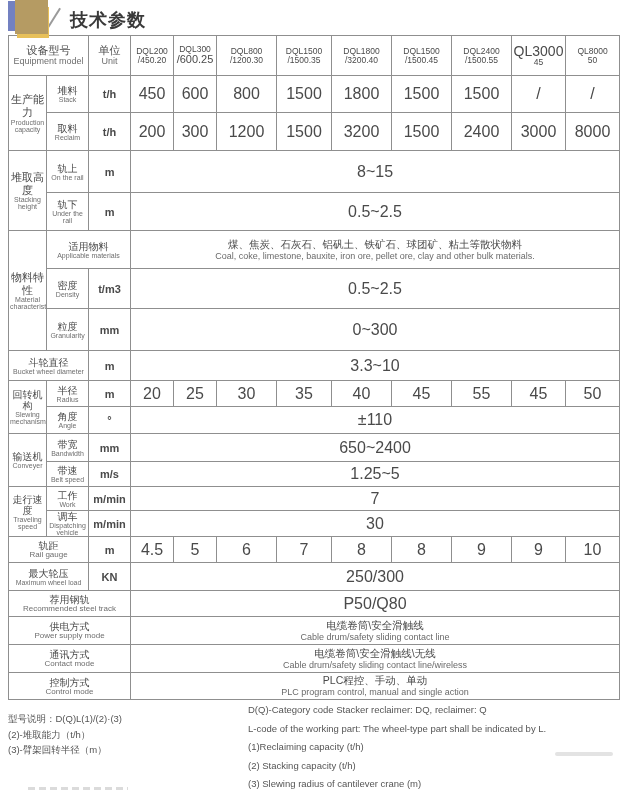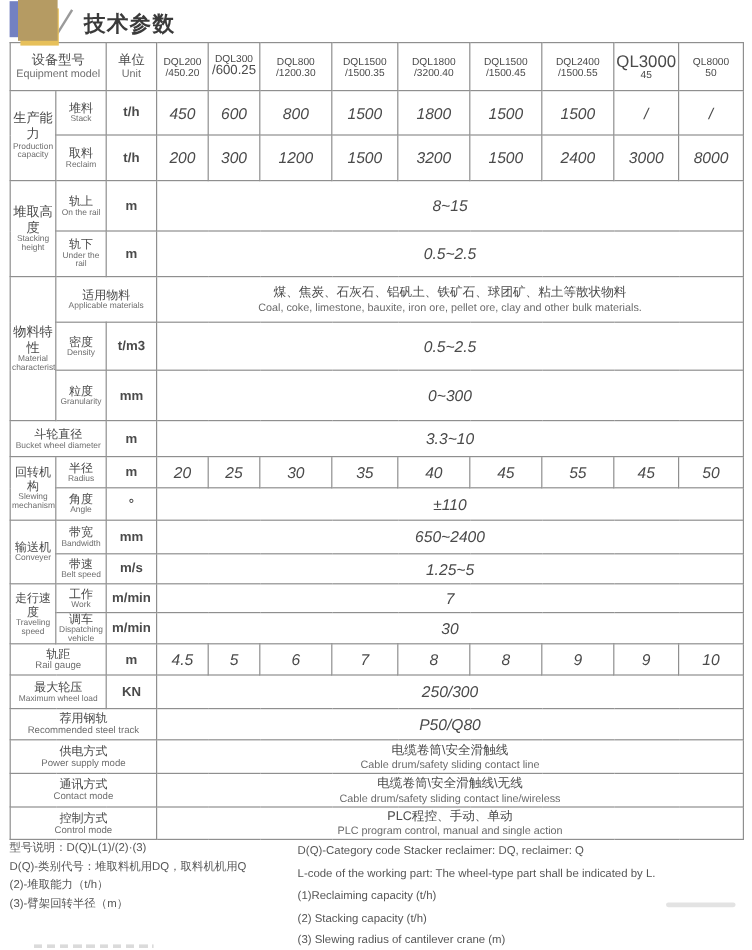--- a/index.html
+++ b/index.html
@@ -27,27 +27,27 @@
   
   table { position:absolute; left:8px; top:35px; width:611px;
           border-collapse:collapse; table-layout:fixed; }
   td { border:1px solid #8f8f8f; text-align:center; vertical-align:middle;
        padding:0 1px; overflow:hidden; }
   .zh  { display:block; font-size:11px; line-height:1.15; color:#4a4a4a; }
   .zh-s{ display:block; font-size:10px; line-height:1.1; color:#4a4a4a; }
   .en  { display:block; font-size:8px;  line-height:1.05; color:#6e6e6e; }
   .en-s{ display:block; font-size:7px;  line-height:1.0;  color:#6e6e6e; }
   .unit{ font-size:11px; color:#4a4a4a;font-weight:bold; }
-  .val { font-size:13px; color:#4a4a4a;font-style:italic; }
+  .val { font-size:16px; color:#4a4a4a; }
   .val-zh { display:block; font-size:10.5px; line-height:1.25; color:#4a4a4a; }
   .val-en { display:block; font-size:9px;  line-height:1.2;  color:#6a6a6a; }
 
   
   .notes { position:absolute; left:8px; top:699px; width:611px; font-size:9.5px; color:#555; }
-  .notes-left  { position:absolute; left:0;   top:0; width:235px; }
+  .notes-left  { position:absolute; left:0;   top:12px; width:235px; }
   .notes-left  div { line-height:15.6px; white-space:nowrap; }
   .notes-right { position:absolute; left:240px; top:2px; width:370px; }
   .notes-right div { line-height:18.6px; white-space:nowrap; }
 
   .clip-line { position:absolute; left:28px; top:787px; width:100px; height:3px; opacity:.55;
     background:repeating-linear-gradient(90deg,#bdbdbd 0 7px,transparent 7px 11px); }
   .smudge { position:absolute; left:555px; top:752px; width:58px; height:4px;
     background:#e3e3e3; border-radius:2px; }
 </style>
 </head>
@@ -363,21 +363,20 @@
         <span class="val-zh">PLC程控、手动、单动</span>
         <span class="val-en">PLC program control, manual and single action</span>
       </td>
     </tr>
   </tbody>
     </table>
 
   <div class="notes">
     <div class="notes-left">
       <div>型号说明：D(Q)L(1)/(2)·(3)</div>
-      <div>D(Q)-类别代号：堆取料机用DQ，取料机机用Q</div>
       <div>(2)-堆取能力（t/h）</div>
       <div>(3)-臂架回转半径（m）</div>
     </div>
     <div class="notes-right">
       <div>D(Q)-Category code Stacker reclaimer: DQ, reclaimer: Q</div>
       <div>L-code of the working part: The wheel-type part shall be indicated by L.</div>
       <div>(1)Reclaiming capacity (t/h)</div>
       <div>(2) Stacking capacity (t/h)</div>
       <div>(3) Slewing radius of cantilever crane (m)</div>
     </div>

